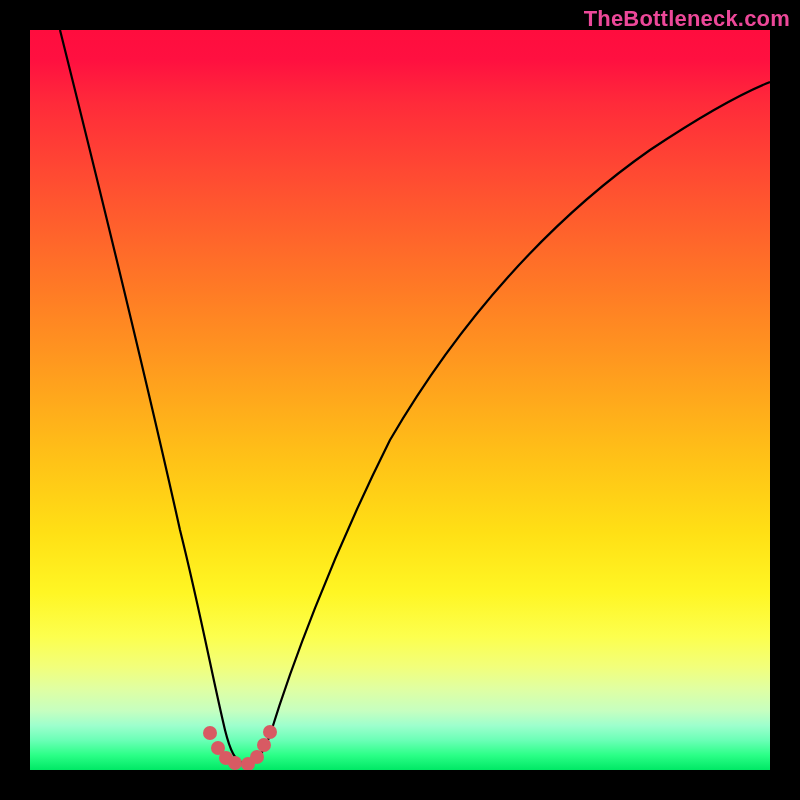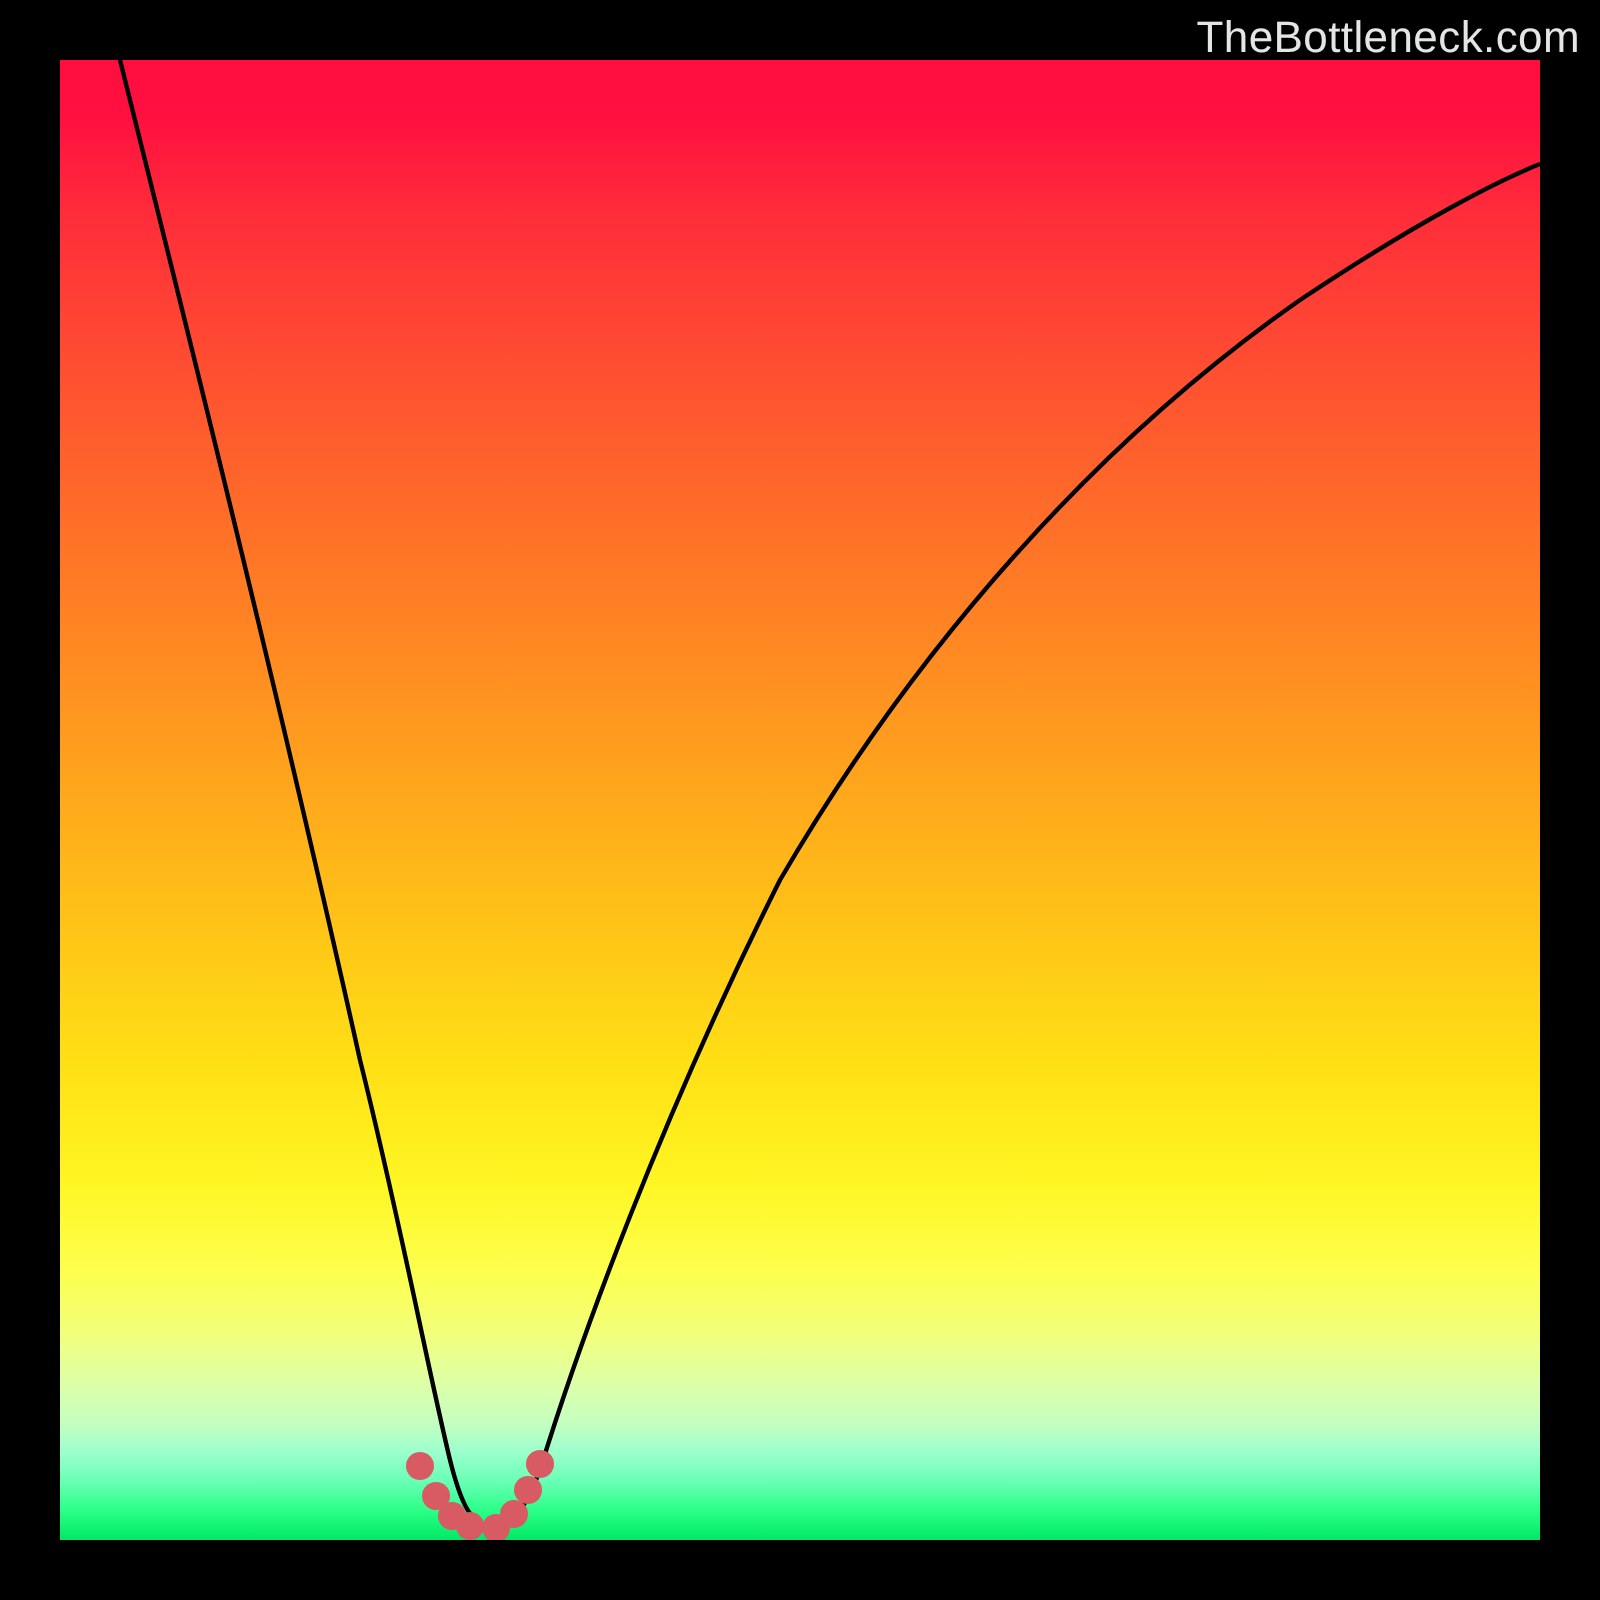--- a/index.html
+++ b/index.html
@@ -39,24 +39,24 @@
       #9dffcd 94%,
       #6affb6 96%,
       #2bff87 98%,
       #00e865 100%
     );
   }
   .watermark {
     position: absolute;
     top: 6px;
     right: 10px;
-    color: #e5e5e5;
+    color: #ec4899;
     font-size: 22px;
     letter-spacing: 0.2px;
-    font-weight: 400;
+    font-weight: 700;
     z-index: 10;
   }
   svg.curve {
     position: absolute;
     inset: 0;
     width: 100%;
     height: 100%;
   }
 </style>
 </head>

